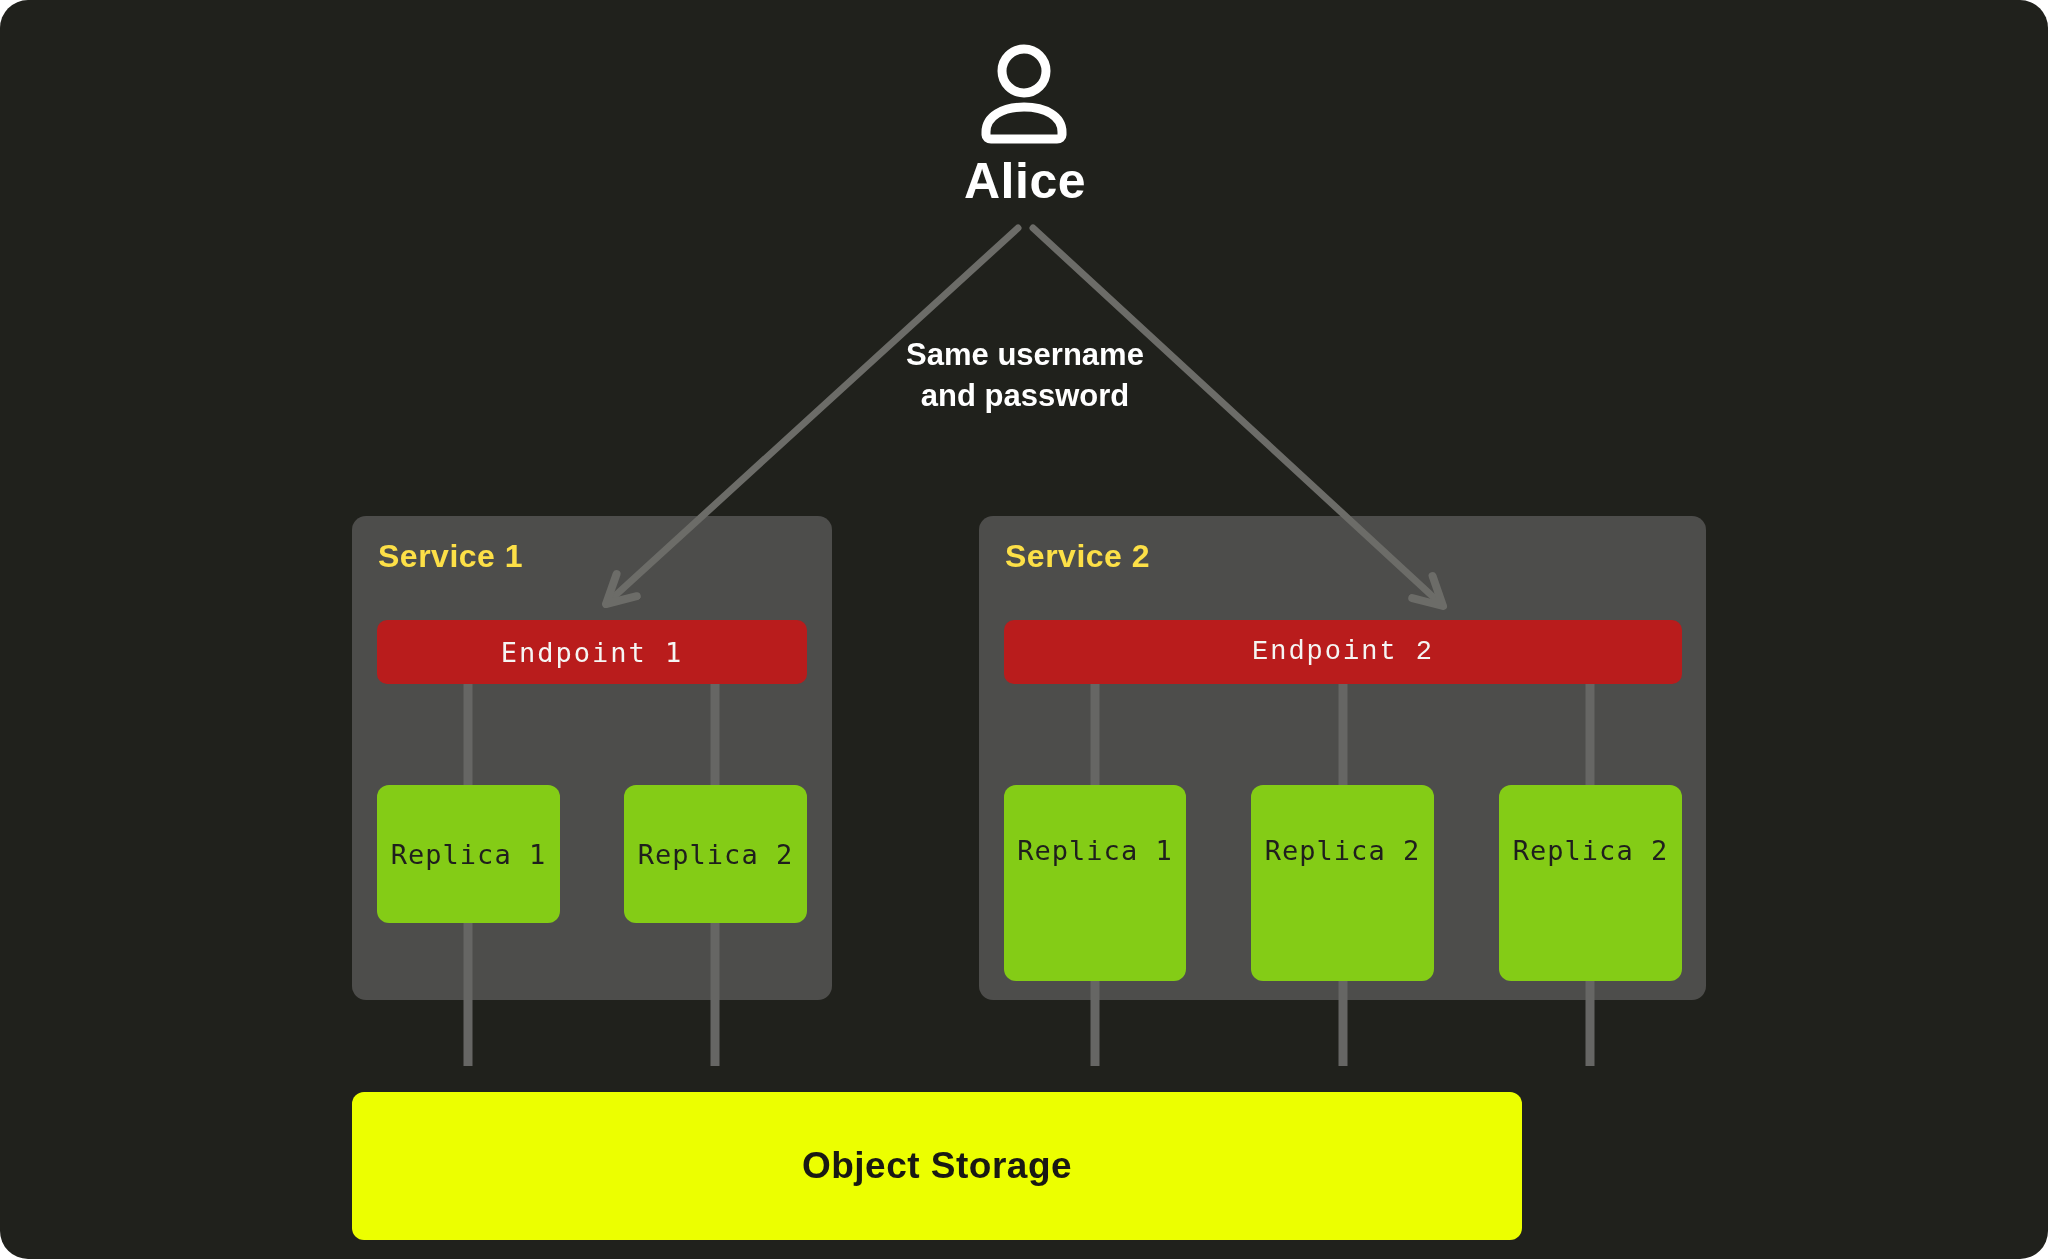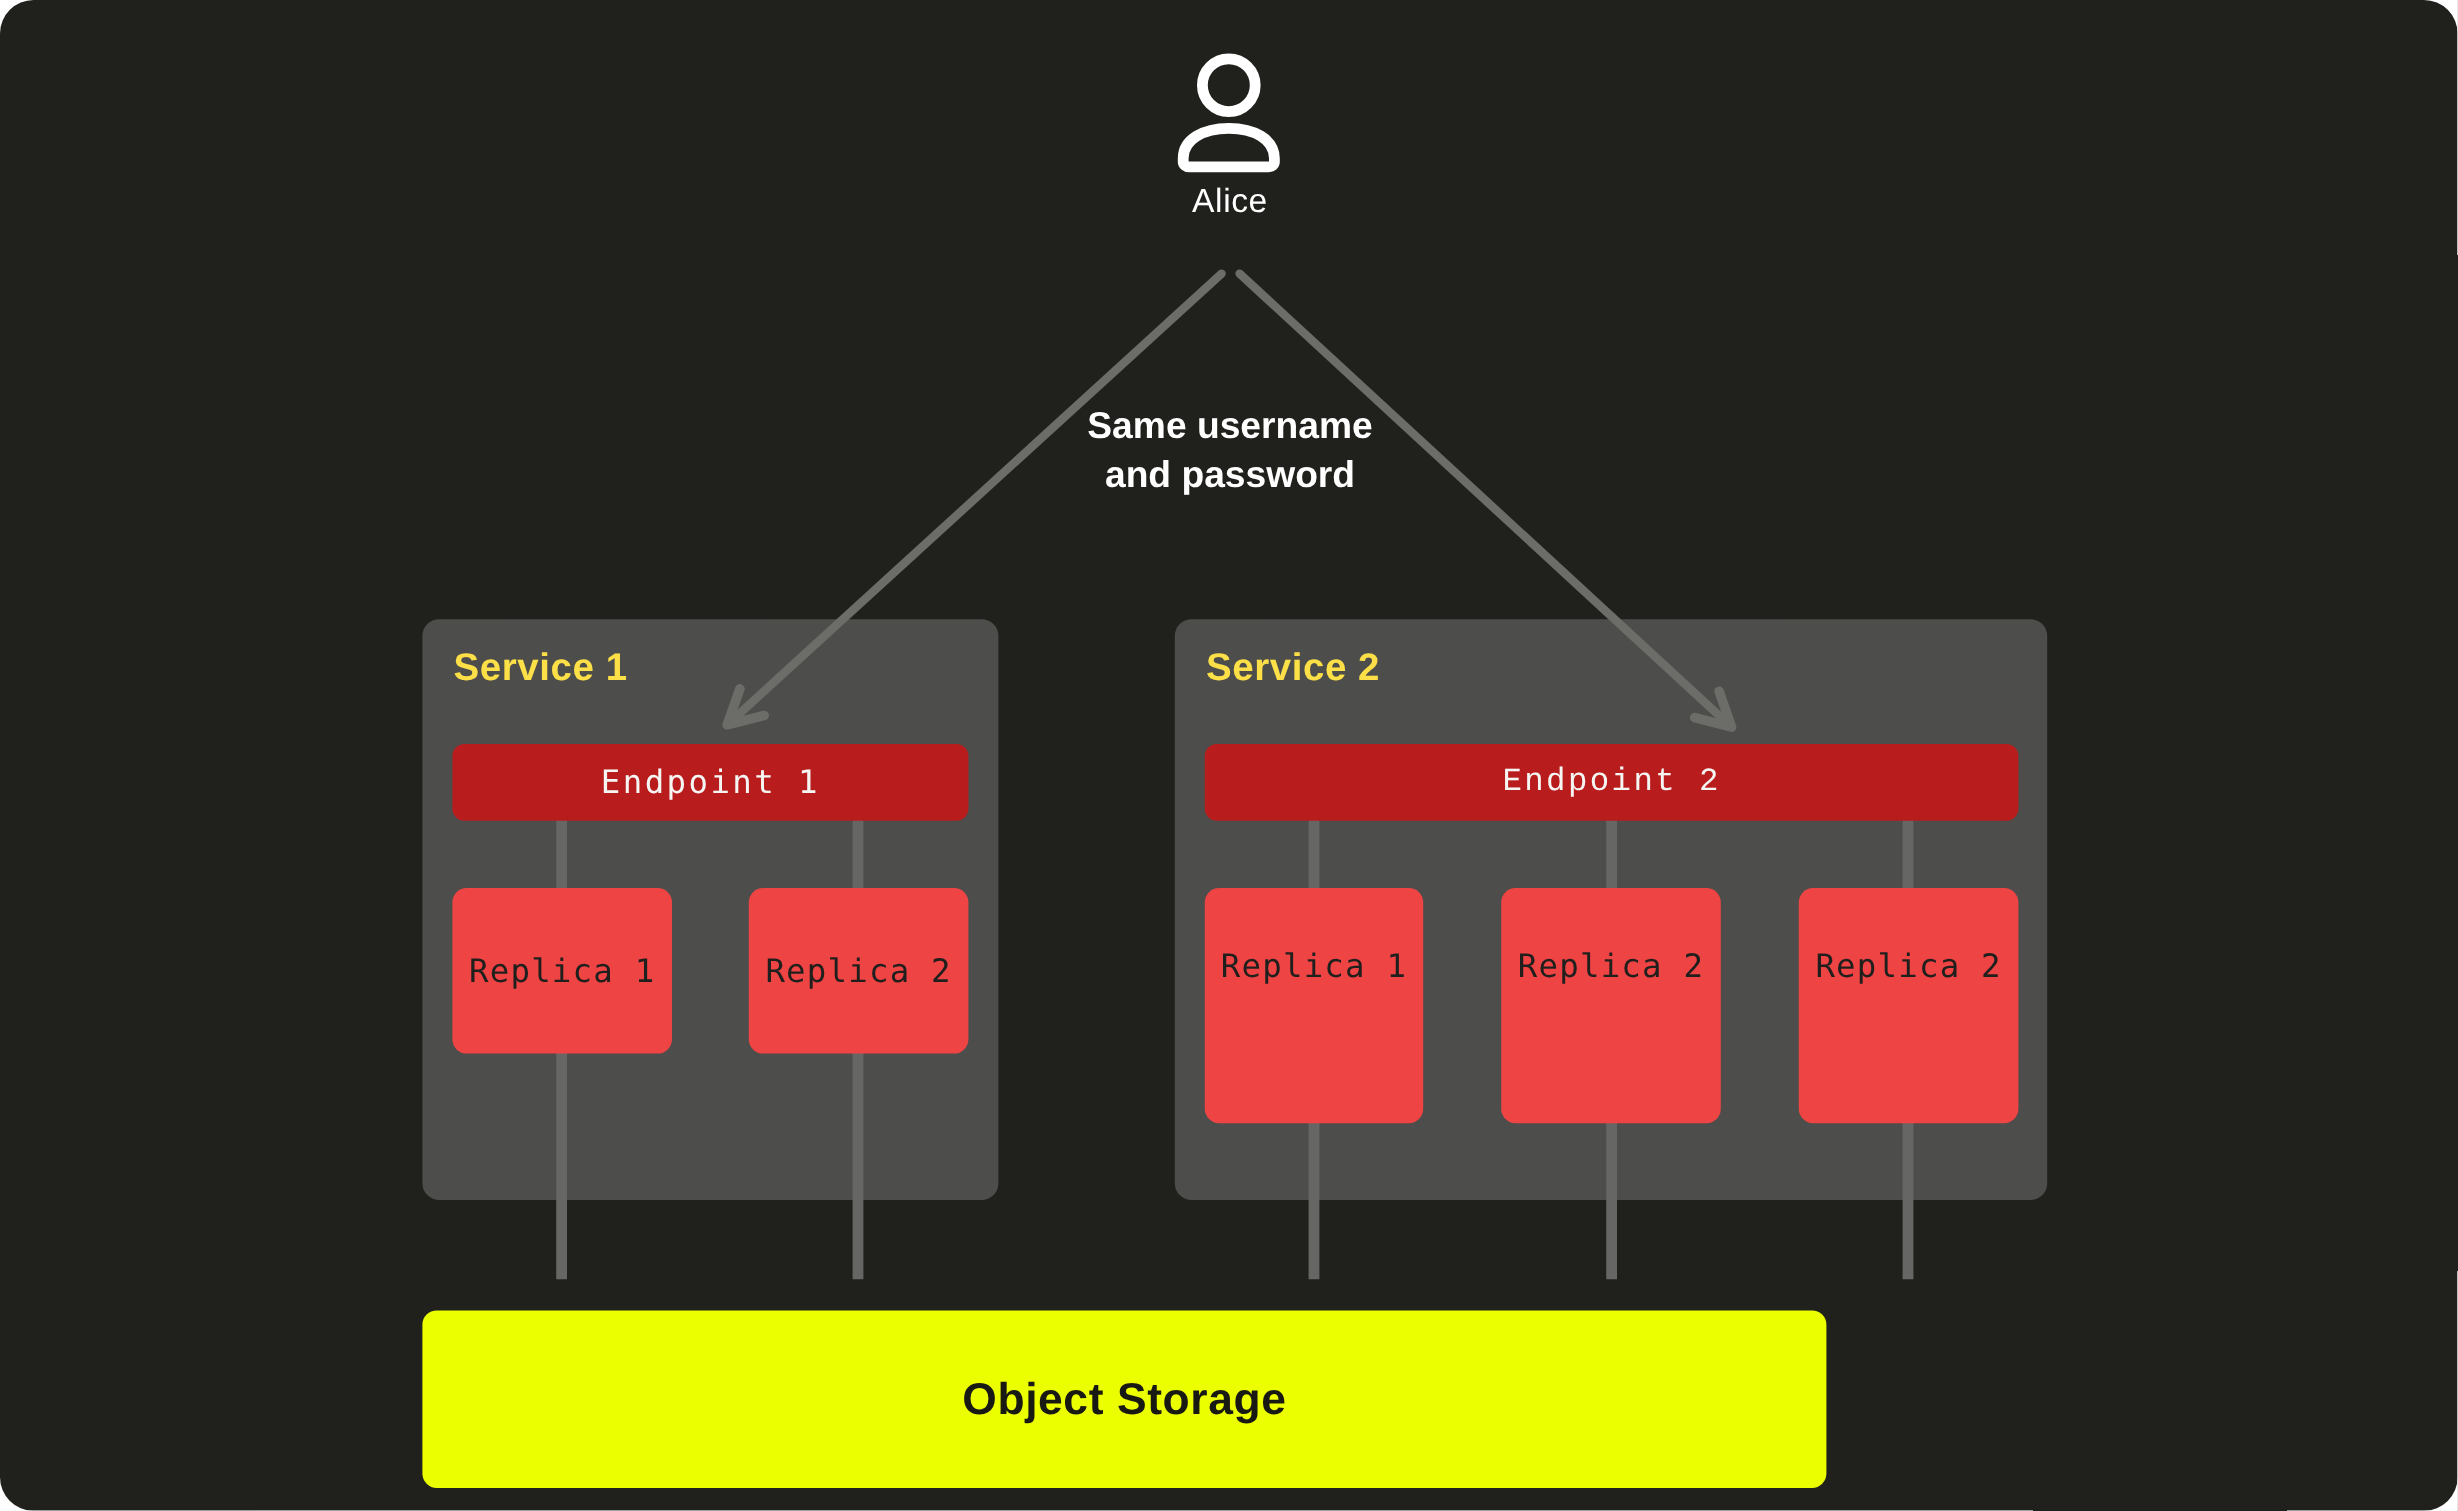--- a/index.html
+++ b/index.html
@@ -25,22 +25,22 @@
     width: 100px;
     height: 110px;
     z-index: 5;
   }
   .user-name {
     position: absolute;
     left: 875px;
     top: 152px;
     width: 300px;
     text-align: center;
-    font-size: 28px;
-    font-weight: 400;
+    font-size: 50px;
+    font-weight: 700;
     color: #ffffff;
     z-index: 5;
     letter-spacing: 0.5px;
   }
   .conn-label {
     position: absolute;
     left: 825px;
     top: 334px;
     width: 400px;
     text-align: center;
@@ -96,29 +96,30 @@
     display: flex;
     align-items: center;
     justify-content: center;
     z-index: 3;
     letter-spacing: 2px;
   }
   .ep1 { left: 377px; width: 430px; }
   .ep2 { left: 1004px; width: 678px; font-family: Liberation Mono, monospace; }
   .replica {
     position: absolute;
-    background: #ef4444;
+    background: #84cc16;
     border-radius: 12px;
     color: #1f1f1d;
     font-family: "DejaVu Sans Mono", monospace;
     font-size: 27px;
     display: flex;
     justify-content: center;
     z-index: 3;
     letter-spacing: 1px;
+    margin-top: 45px;
   }
   .replica.short { top: 740px; height: 138px; align-items: center; }
   .replica.tall  { top: 740px; height: 196px; align-items: flex-start; padding-top: 50px; box-sizing: border-box; }
   .r11 { left: 377px;  width: 183px; }
   .r12 { left: 624px;  width: 183px; }
   .r21 { left: 1004px; width: 182px; }
   .r22 { left: 1251px; width: 183px; }
   .r23 { left: 1499px; width: 183px; }
   .storage {
     position: absolute;

